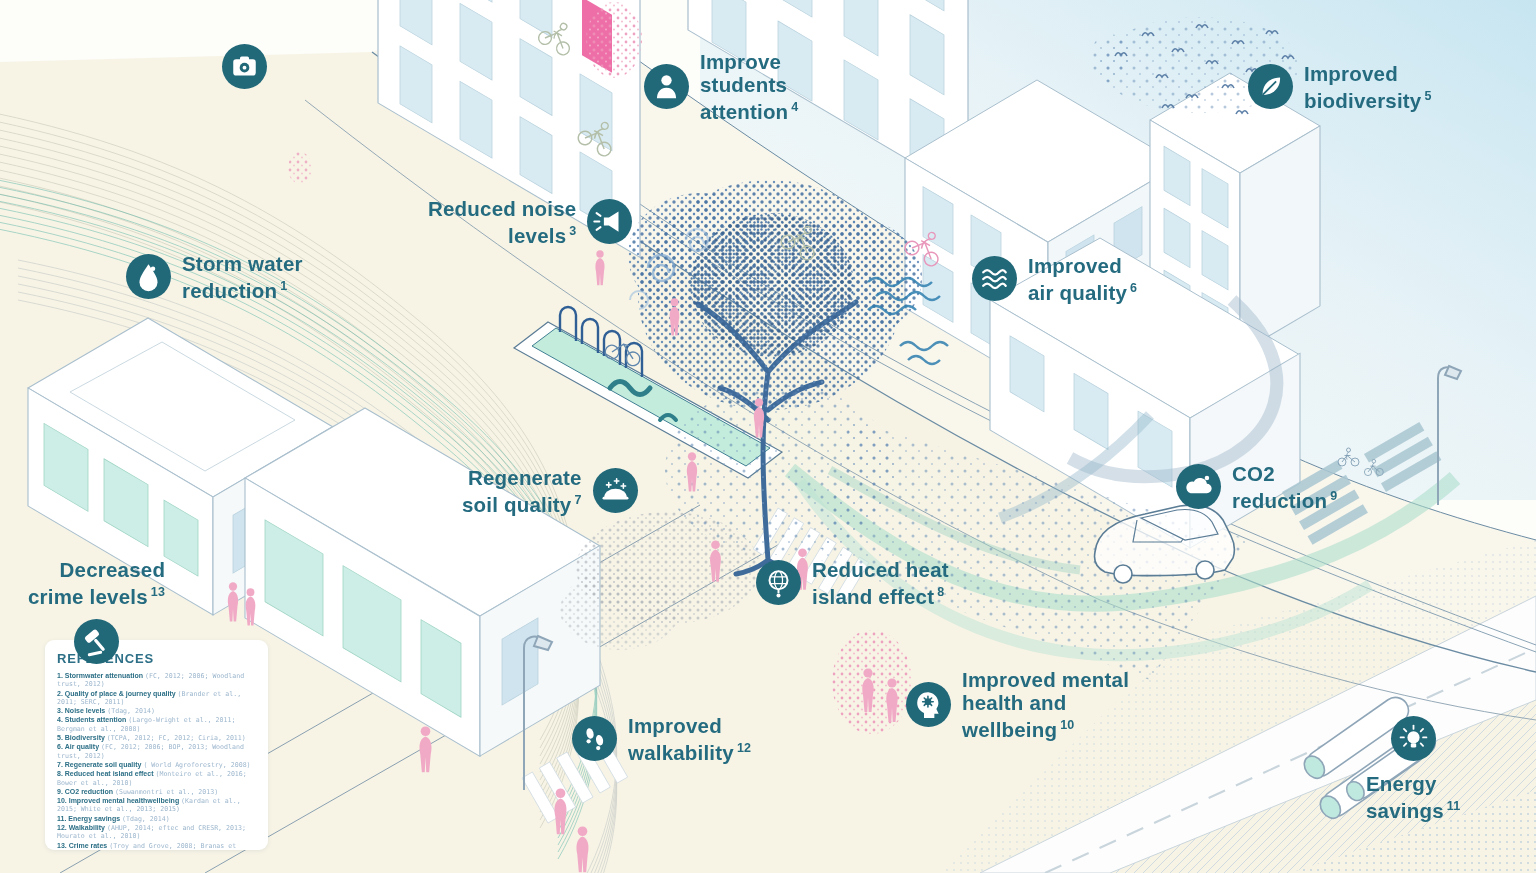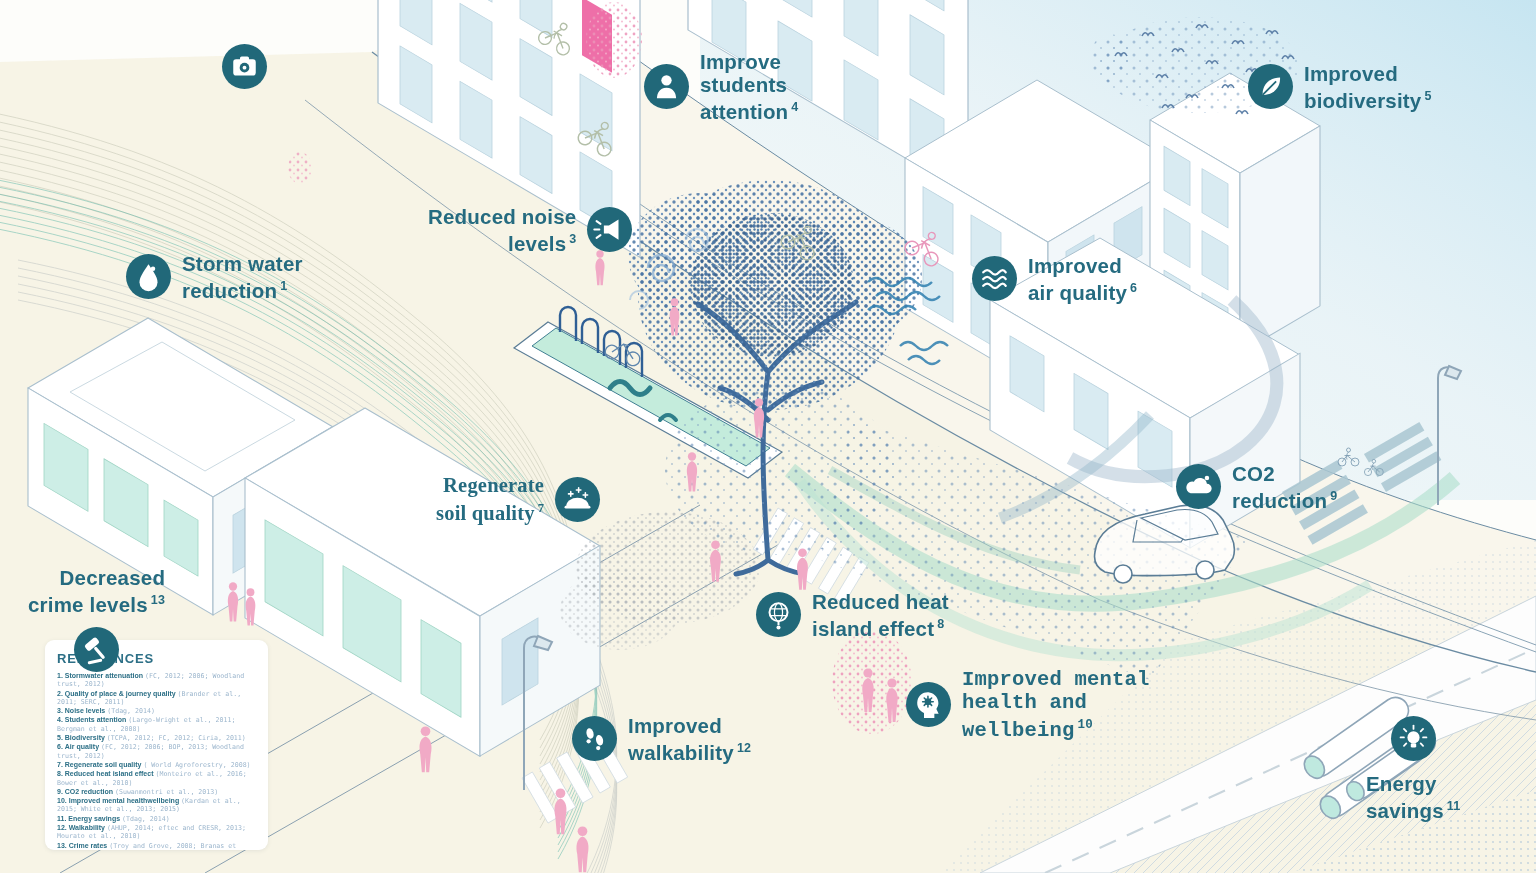--- a/index.html
+++ b/index.html
@@ -12,21 +12,21 @@
   .badge{
     width:45px;height:45px;border-radius:50%;background:#216879;
     display:flex;align-items:center;justify-content:center;flex:none;
     box-shadow:0 0 0 0 transparent;
   }
   .txt{
     font-weight:bold;color:#256b80;font-size:20.5px;line-height:23px;
     letter-spacing:.2px;white-space:nowrap;
   }
   .txt sup{font-size:12.5px;margin-left:3px;}
-  .rtl{flex-direction:row;margin-top:8px;}
+  .rtl{flex-direction:row;}
   .rtl .txt{text-align:right;}
   .refcard{
     position:absolute;left:45px;top:640px;width:199px;height:188px;
     background:#ffffff;border-radius:9px;padding:11px 12px;z-index:4;
     box-shadow:0 1px 4px rgba(90,110,125,.12);overflow:hidden;
   }
   .refcard h4{
     margin:0 0 6px 0;font-size:13px;letter-spacing:.8px;color:#2c6f86;
   }
   .ref{font-size:7px;line-height:8.3px;color:#2c6f86;margin-bottom:1px;}
@@ -526,39 +526,39 @@
             <path d="M10,26.5 q3.5,-4 7,0 t7,0 t6,0"></path>
           </g>
         </svg>
   </div>
   <div class="txt">
     <div>Improved</div>
     <div><span>air quality</span><sup>6</sup></div>
   </div>
 </div>
 
-<div class="callout rtl" style="left:436px;top:466px;font-family:Liberation Serif, serif;">
+<div class="callout rtl" style="left:462px;top:466px;">
   <div class="txt">
     <div>Regenerate</div>
     <div><span>soil quality</span><sup>7</sup></div>
   </div>
   <div class="badge">
     <svg width="45" height="45" viewBox="0 0 40 40">
           <path d="M10,26 a10,7.5 0 0 1 20,0 Z" fill="#fff"></path>
           <rect x="8.5" y="25.5" width="23" height="2.6" rx="1.3" fill="#fff"></rect>
           <g stroke="#fff" stroke-width="1.4" stroke-linecap="round">
             <path d="M14,13 v4 M12,15 h4"></path>
             <path d="M21,9.5 v4 M19,11.5 h4"></path>
             <path d="M27,14 v4 M25,16 h4"></path>
           </g>
         </svg>
   </div>
 </div>
 
-<div class="callout" style="left:756px;top:590px;">
+<div class="callout" style="left:756px;top:558px;">
   <div class="badge">
     <svg width="45" height="45" viewBox="0 0 40 40">
           <g stroke="#fff" fill="none">
             <circle cx="20" cy="18" r="8" stroke-width="1.8"></circle>
             <ellipse cx="20" cy="18" rx="3.6" ry="8" stroke-width="1.1"></ellipse>
             <path d="M12.6,15 h14.8 M12.6,21 h14.8" stroke-width="1.1"></path>
             <path d="M20,26 v3.5" stroke-width="1.8"></path>
           </g>
           <circle cx="20" cy="31.5" r="1.8" fill="#fff"></circle>
         </svg>
@@ -575,21 +575,21 @@
           <path d="M13,26 h14.5 a4.2,4.2 0 0 0 0,-8.4 a6.2,6.2 0 0 0 -11.6,-1.8 a4.6,4.6 0 0 0 -2.9,10.2 Z" fill="#fff"></path>
           <circle cx="27.5" cy="12.5" r="2" fill="#fff"></circle>
         </svg>
   </div>
   <div class="txt">
     <div>CO2</div>
     <div><span>reduction</span><sup>9</sup></div>
   </div>
 </div>
 
-<div class="callout" style="left:906px;top:668px;font-family:Liberation Mono, monospace;">
+<div class="callout" style="left:906px;top:668px;">
   <div class="badge">
     <svg width="45" height="45" viewBox="0 0 40 40">
           <path d="M16,32 v-4.5 c-4.5,-1.8 -6.8,-6.3 -5.8,-11 c1,-4.8 5.6,-8 10.6,-7.2 c4.8,0.8 8,4.8 8,9.6 c0,2 -0.8,3.4 -1.8,5 l2,4.4 h-3.8 v3.7 Z" fill="#fff"></path>
           <circle cx="19.5" cy="17.5" r="3" fill="#216879"></circle>
           <g stroke="#216879" stroke-width="1.4" stroke-linecap="round">
             <path d="M19.5,12.8 v1.6 M19.5,20.6 v1.6 M14.8,17.5 h1.6 M22.6,17.5 h1.6 M16.2,14.2 l1.1,1.1 M21.7,19.7 l1.1,1.1 M22.8,14.2 l-1.1,1.1 M17.3,19.7 l-1.1,1.1"></path>
           </g>
         </svg>
   </div>
   <div class="txt">

